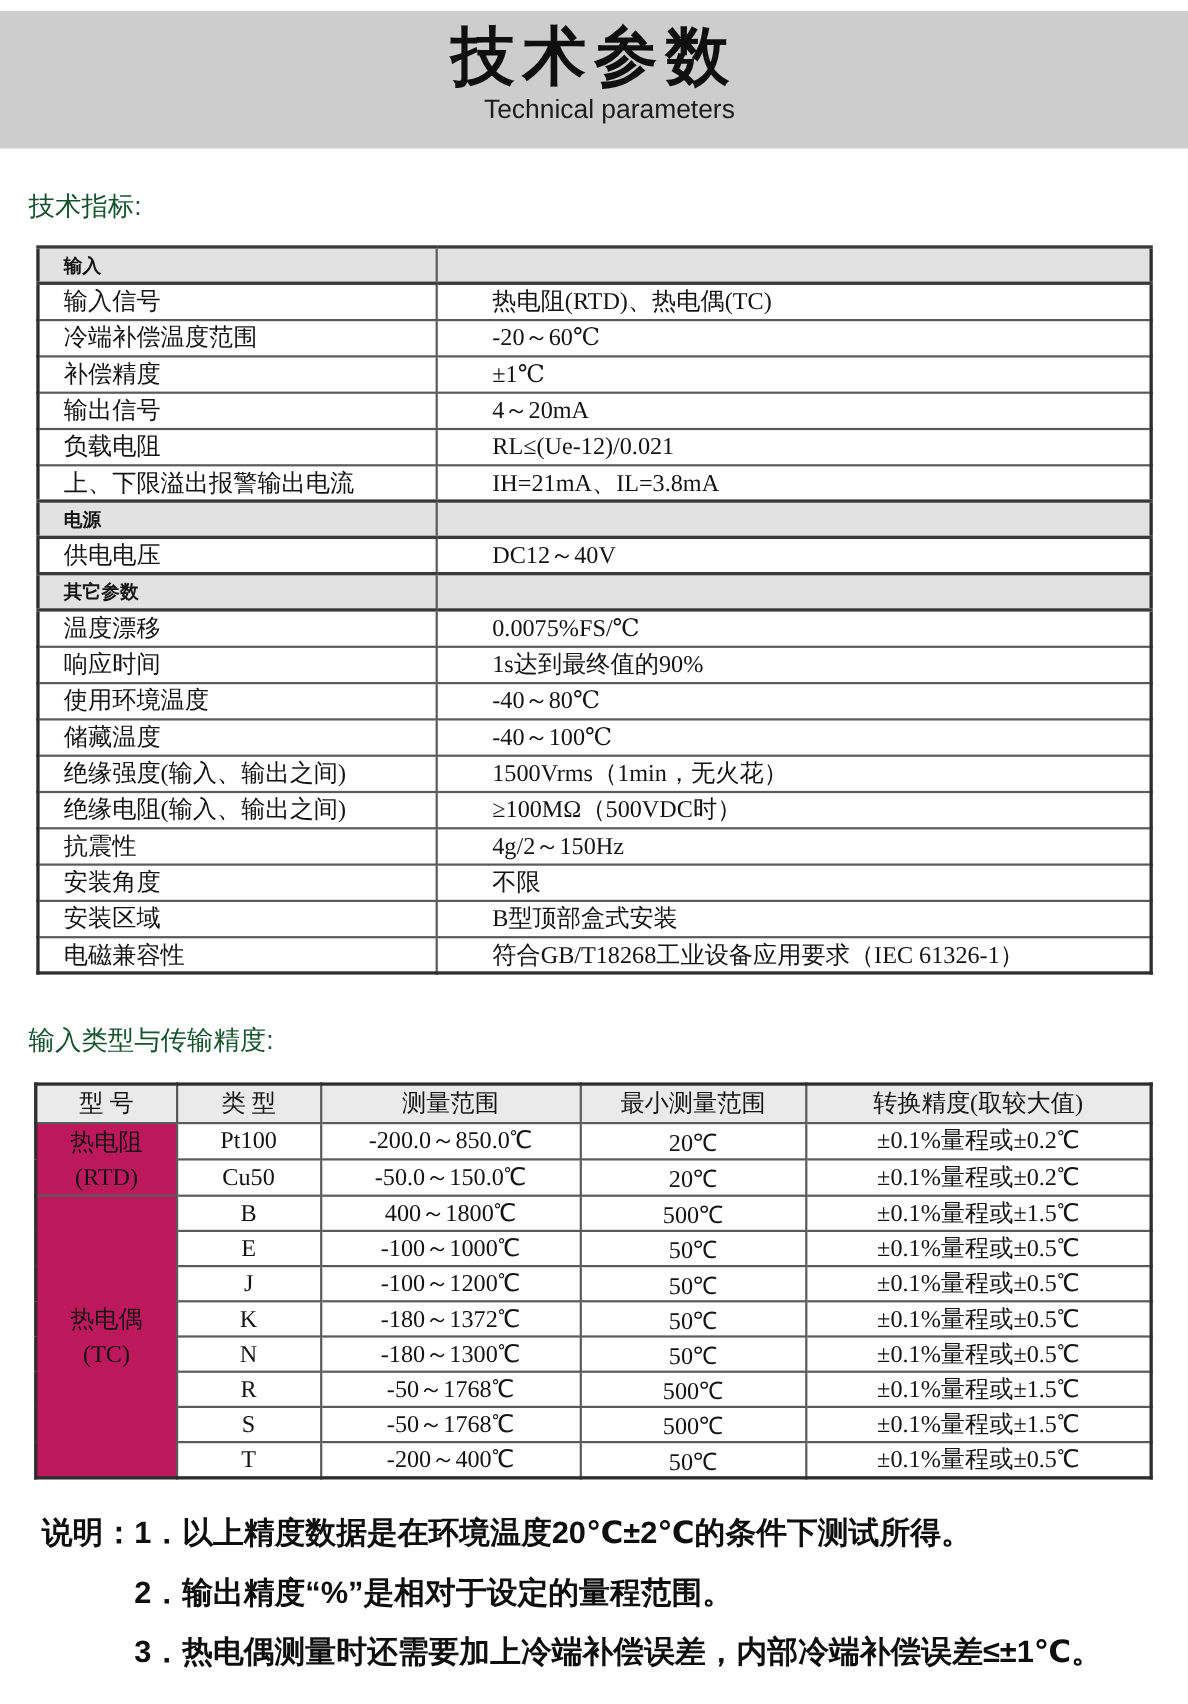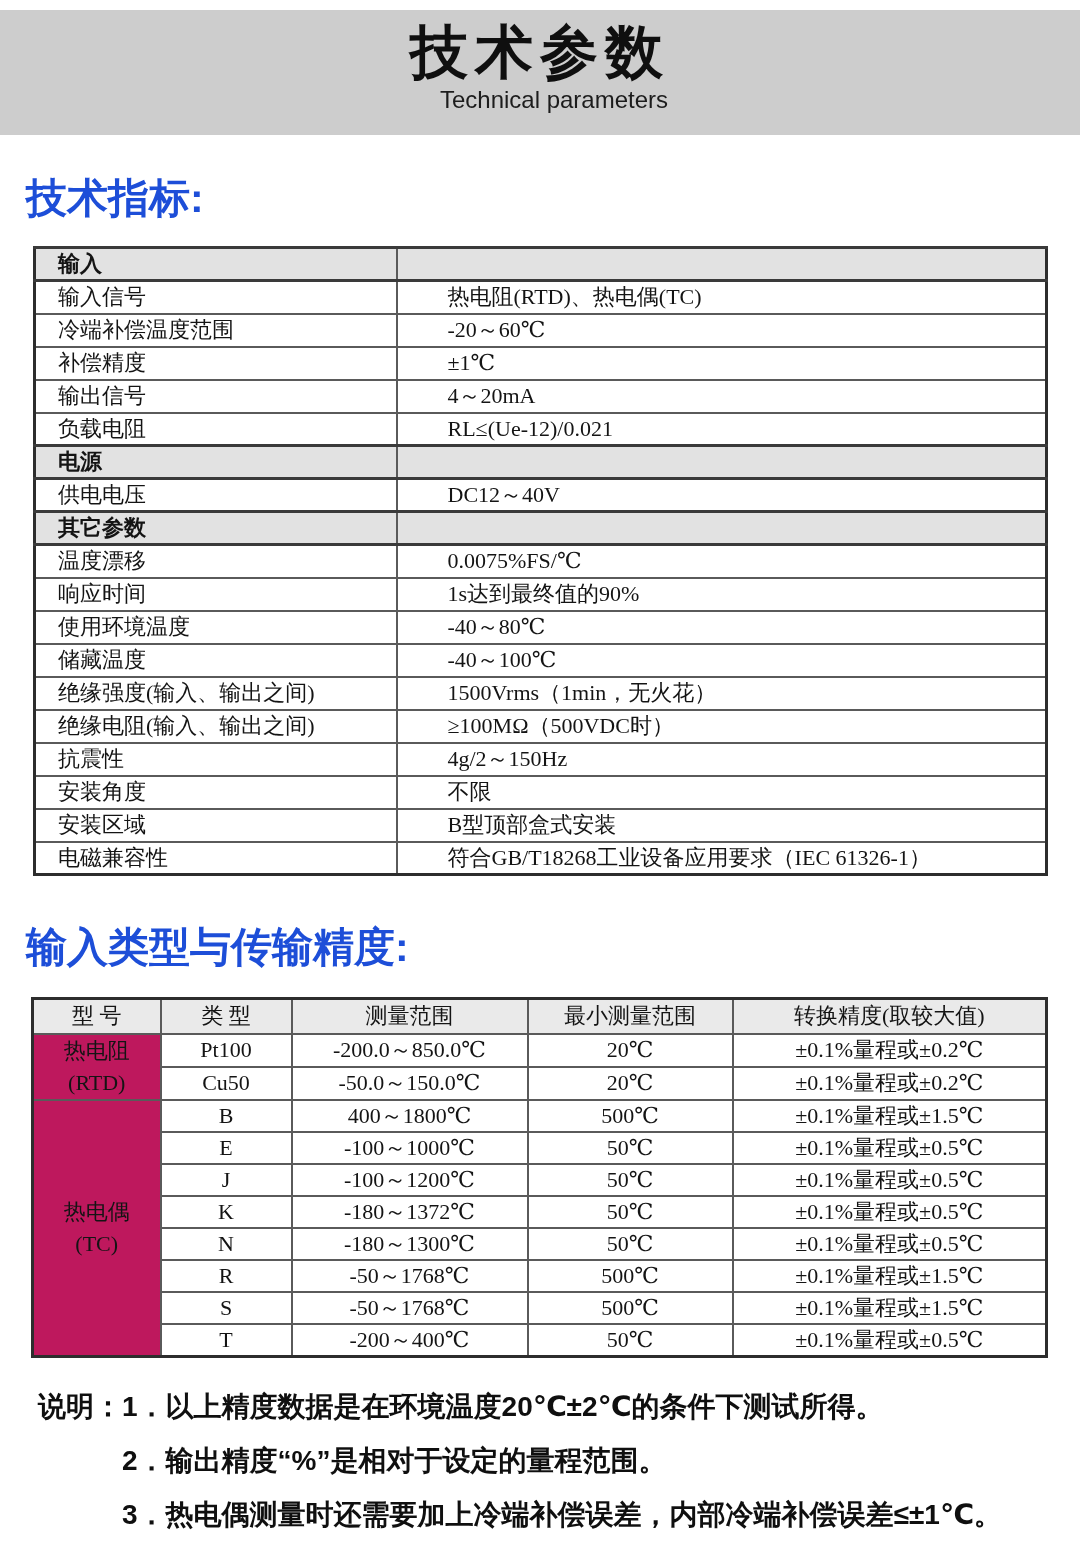--- a/index.html
+++ b/index.html
@@ -25,23 +25,23 @@
   .banner-subtitle {
     font-size: 24px;
     line-height: 28px;
     margin-top: 2px;
     color: #1c1c1c;
     padding-left: 28px;
   }
 
   .sec-heading {
     margin: 36px 0 0 26px;
-    font-size: 41px;
-    font-weight: 700;
-    color: #1d4ed8;
+    font-size: 24px;
+    font-weight: 400;
+    color: #14532d;
   }
   .sec-heading.second { margin-top: 44px; }
 
   table {
     border-collapse: collapse;
     table-layout: fixed;
     font-family: "Liberation Serif", "DejaVu Serif", serif;
     font-size: 22px;
     color: #141414;
   }
@@ -60,35 +60,36 @@
   }
   .spec-table td.label { padding-left: 22px; }
   .spec-table td.value { padding-left: 50px; }
   .spec-table tr.section td {
     background: #e2e2e2;
     border-top: 3px solid #3a3a3a;
     border-bottom: 3px solid #3a3a3a;
   }
   .spec-table tr.section td.label {
     font-weight: 700;
-    font-size: 22px;
+    font-size: 17px;
   }
 
   
   .acc-table {
     margin: 22px 0 0 31px;
     width: 1017px;
     border: 3px solid #2d2d2d;
     text-align: center;
   }
   .acc-table th, .acc-table td {
     border: 2px solid #5a5a5a;
     vertical-align: middle;
     white-space: nowrap;
     font-weight: normal;
+    font-family: Liberation Serif, serif;
   }
   .acc-table th {
     height: 35px;
     background: #eaeaea;
   }
   .acc-table td { height: 32px; }
   .acc-table td.model-cell { background: #be185d; }
   .acc-table td.model-cell div { line-height: 32px; }
 
   
@@ -135,20 +136,24 @@
         <td class="label">补偿精度</td>
         <td class="value">±1℃</td>
       </tr>
       <tr>
         <td class="label">输出信号</td>
         <td class="value">4～20mA</td>
       </tr>
       <tr>
         <td class="label">负载电阻</td>
         <td class="value">RL≤(Ue-12)/0.021</td>
+      </tr>
+      <tr>
+        <td class="label">上、下限溢出报警输出电流</td>
+        <td class="value">IH=21mA、IL=3.8mA</td>
       </tr>
       <tr class="section">
         <td class="label">电源</td>
         <td class="value"></td>
       </tr>
       <tr>
         <td class="label">供电电压</td>
         <td class="value">DC12～40V</td>
       </tr>
       <tr class="section">

